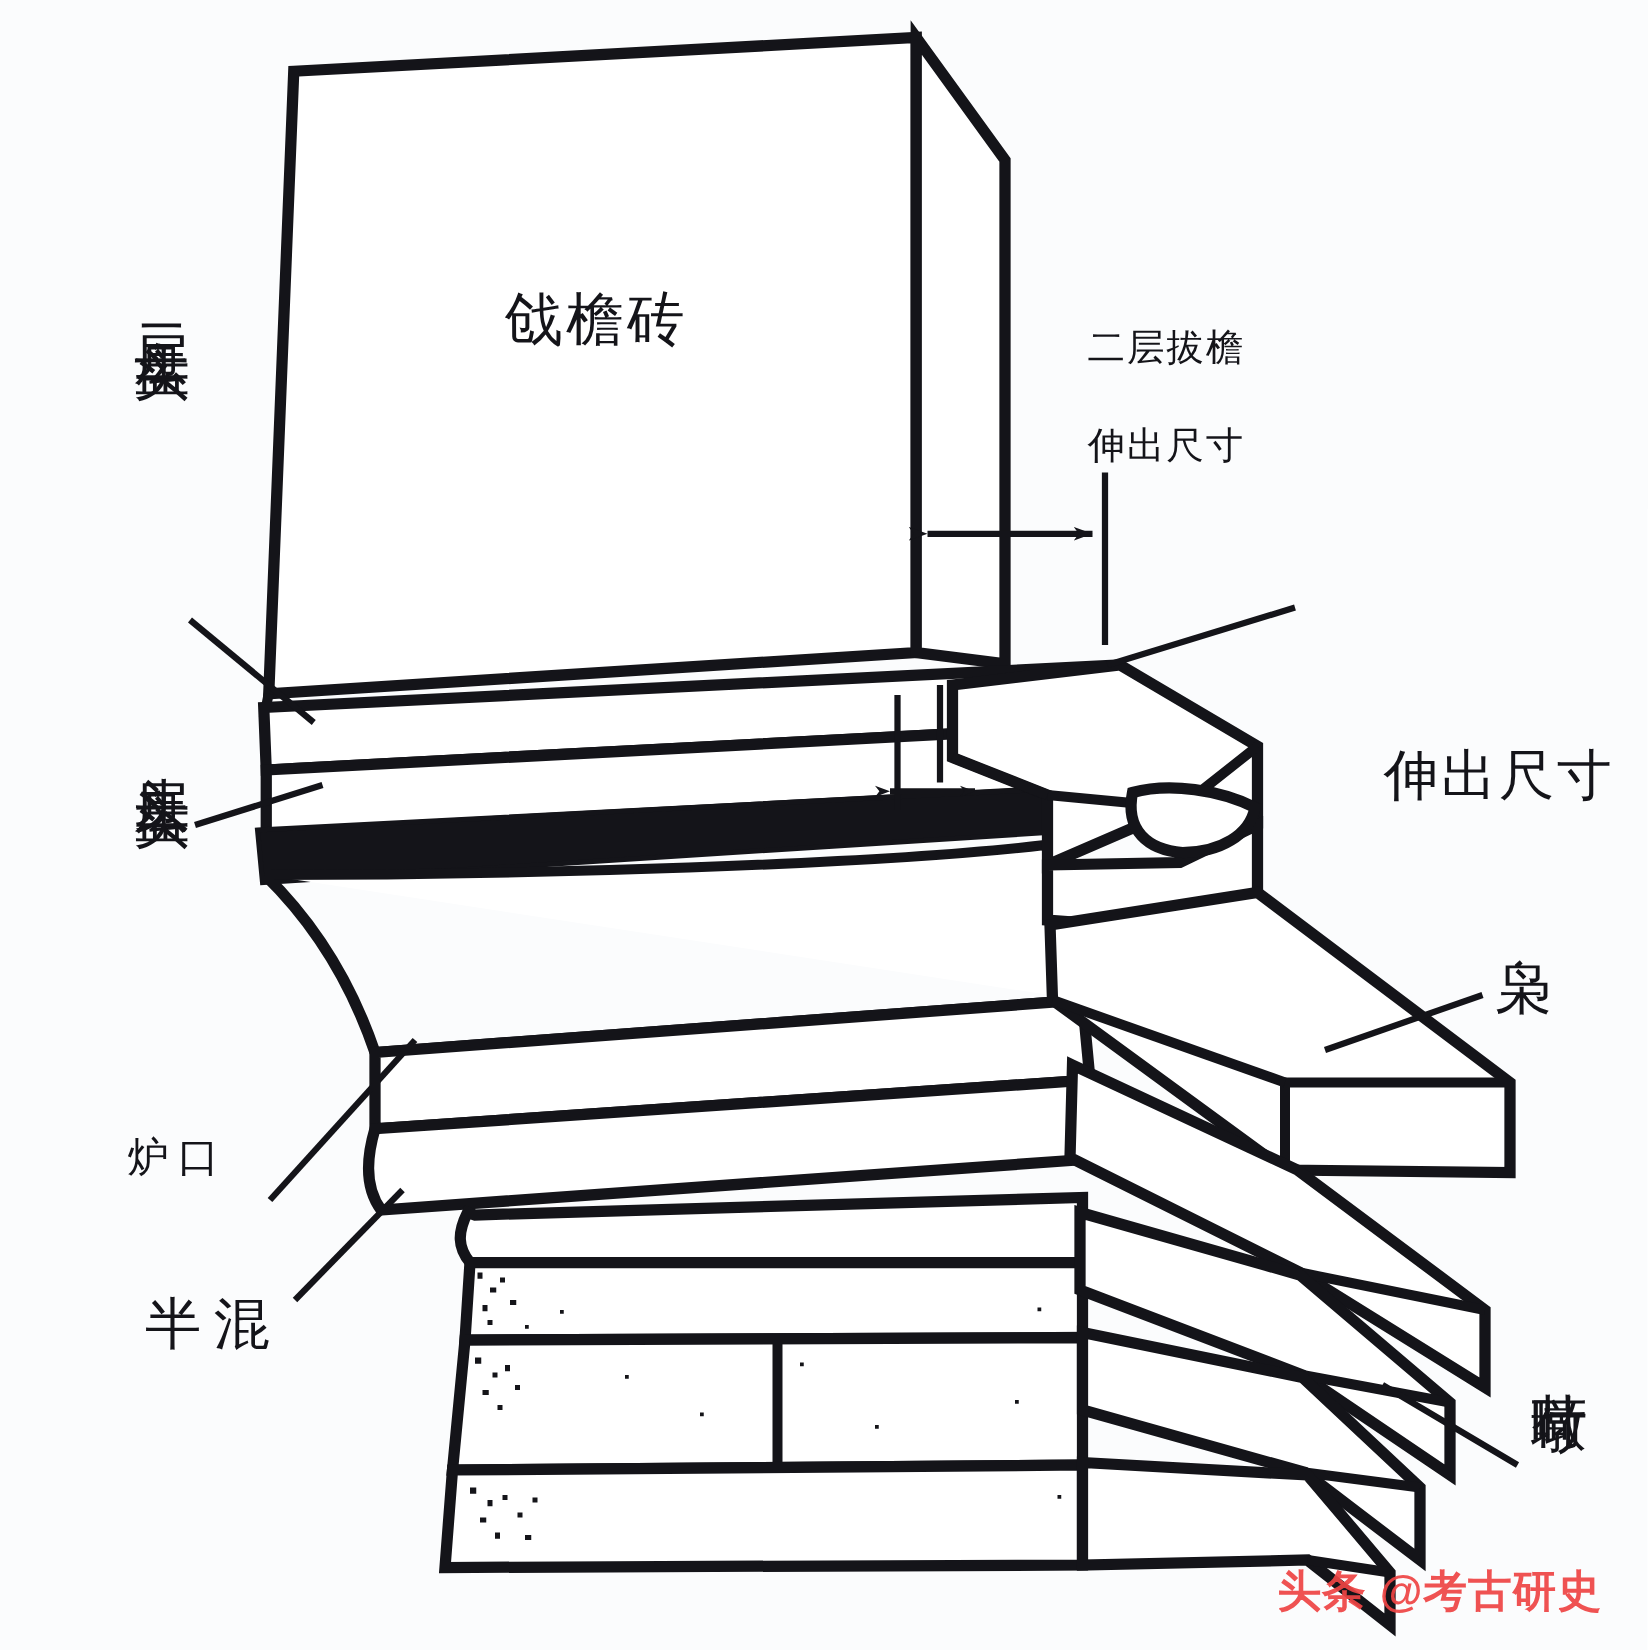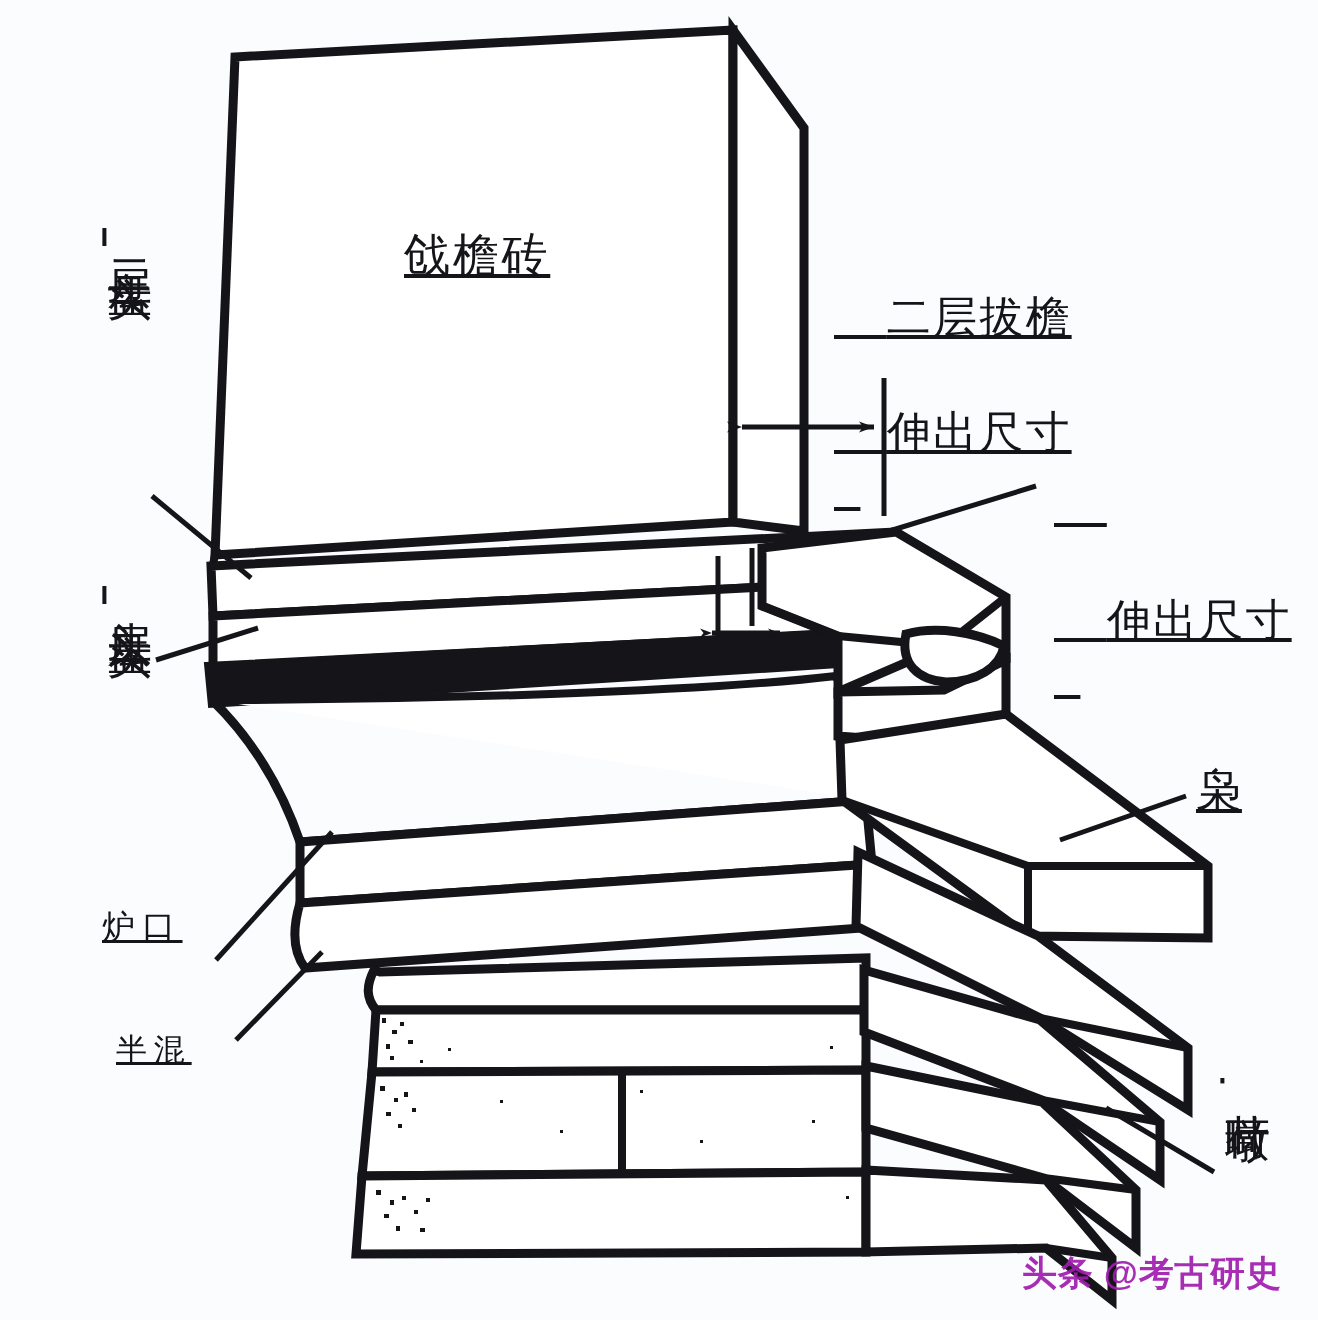--- a/index.html
+++ b/index.html
@@ -20,49 +20,48 @@
     left: 0; top: 0;
     width: 1318px;
     height: 1320px;
   }
   .lbl {
     position: absolute;
     color: #141419;
     font-family: "Liberation Serif", "DejaVu Serif", serif;
     white-space: pre;
     letter-spacing: 0.02em;
-    text-decoration: underline;
   }
   .vert {
     writing-mode: vertical-rl;
     text-orientation: upright;
     line-height: 1.12;
   }
   .horiz { line-height: 1.30; }
 
   
   #lbl-erceng-pantou { left: 104px; top: 228px;  font-size: 45px; letter-spacing: 0.10em; }
   #lbl-toucheng-pantou { left: 104px; top: 586px; font-size: 45px; letter-spacing: 0.10em; }
   #lbl-loukou   { left: 102px; top: 906px;  font-size: 33px; letter-spacing: 0.22em; }
-  #lbl-banhun   { left: 116px; top: 1030px; font-size: 31px; letter-spacing: 0.22em; }
+  #lbl-banhun   { left: 116px; top: 1030px; font-size: 45px; letter-spacing: 0.22em; }
   #lbl-qiangyanzhuan { left: 404px; top: 226px; font-size: 46px; letter-spacing: 0.06em; }
-  #lbl-erceng-bayan  { left: 834px; top: 232px; font-size: 44px; letter-spacing: 0.05em; }
+  #lbl-erceng-bayan  { left: 834px; top: 220px; font-size: 30px; letter-spacing: 0.05em; }
   #lbl-yiceng-bayan  { left: 1054px; top: 420px; font-size: 44px; letter-spacing: 0.05em; }
   #lbl-xiao    { left: 1196px; top: 762px;  font-size: 45px; }
   #lbl-heyedun { left: 1222px; top: 1078px; font-size: 45px; letter-spacing: 0.04em; }
 
   
   #watermark {
     position: absolute;
     left: 1022px;
     top: 1250px;
     font-family: "Liberation Sans", "DejaVu Sans", sans-serif;
     font-size: 35px;
     font-weight: 700;
-    color: #a21caf;
+    color: #ef4444;
     letter-spacing: 0.02em;
     opacity: 0.92;
     white-space: pre;
   }
 </style>
 </head>
 <body>
 
 <div id="page">
 

